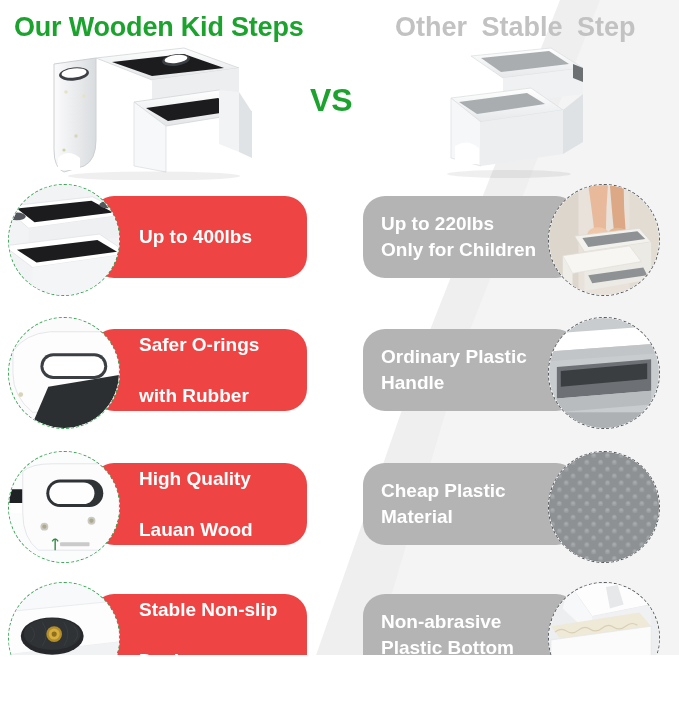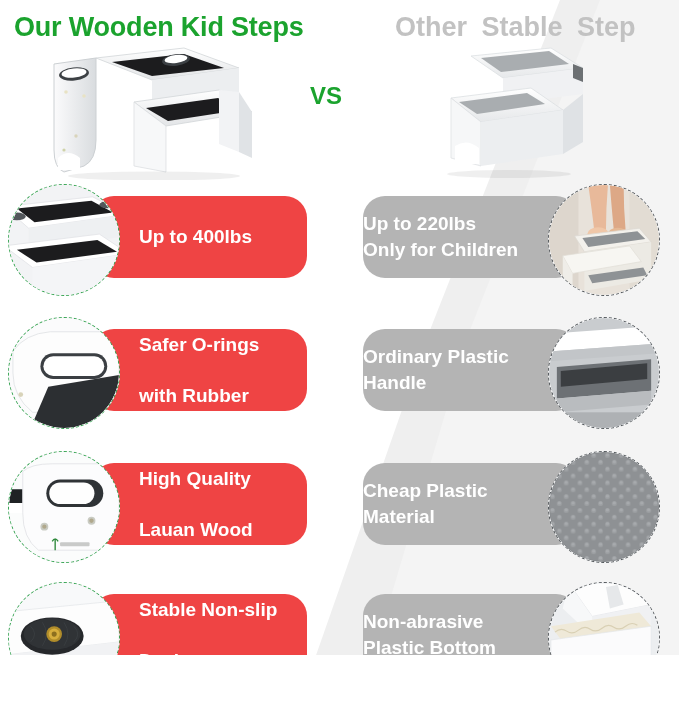--- a/index.html
+++ b/index.html
@@ -54,21 +54,21 @@
     color: #c2c2c2;
     word-spacing: 7px;
     white-space: nowrap;
   }
 
   
   .vs-badge {
     position: absolute;
     left: 310px;
     top: 82px;
-    font-size: 24px;
+    font-size: 32px;
     font-weight: bold;
     color: #1ba32e;
     z-index: 7;
     letter-spacing: 0px;
   }
 
   
   .hero {
     position: absolute;
     z-index: 4;
@@ -136,20 +136,21 @@
     background: #ef4444;
     padding-left: 47px;
     gap: 25px;
   }
   .pill-right {
     left: 363px;
     top: 16px;
     width: 215px;
     height: 82px;
     background: #b4b4b4;
+    padding-left: 18px;
   }
   .pill .ln {
     color: #ffffff;
     font-size: 19px;
     font-weight: bold;
     line-height: 26px;
     white-space: nowrap;
   }
 
   

